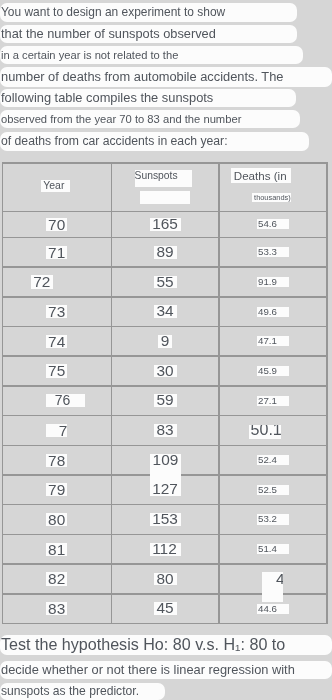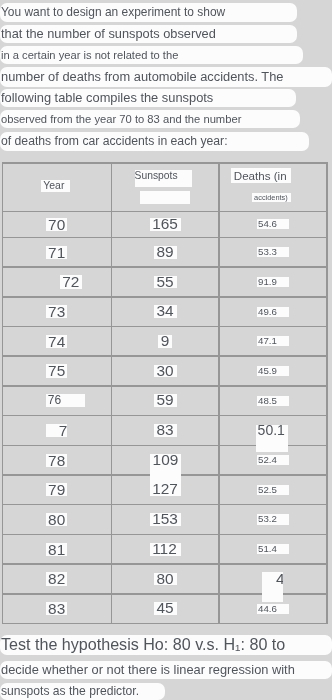--- a/index.html
+++ b/index.html
@@ -57,45 +57,45 @@
     <div class="hline" style="left:1.8px;top:593px;width:325.9px"></div>
     <div class="hline" style="left:1.8px;top:622.7px;width:325.9px"></div>
     <div class="vline" style="left:1.8px;top:162.2px;height:462.1px"></div>
     <div class="vline" style="left:110.7px;top:162.2px;height:462.1px"></div>
     <div class="vline" style="left:218.1px;top:162.2px;height:462.1px"></div>
     <div class="vline" style="left:326.09999999999997px;top:162.2px;height:462.1px"></div>
     <div class="chip" style="left:41.1px;top:179.6px;width:29.4px;height:12.2px;line-height:12.2px;font-size:10.45px;padding-left:2.2px">Year</div>
     <div class="chip" style="left:134.6px;top:170.3px;width:57.6px;height:17px;line-height:12.2px;font-size:10.3px;padding-left:0">Sunspots</div>
     <div class="chip" style="left:140.3px;top:191.2px;width:49.9px;height:12.8px"></div>
     <div class="chip" style="left:231.4px;top:167.8px;width:59.2px;height:15.5px;line-height:15.5px;font-size:11.6px;padding-left:2.4px">Deaths (in</div>
-    <div class="chip" style="left:252.2px;top:192.8px;width:39.2px;height:9.4px;line-height:9.4px;font-size:7.4px;padding-left:1.9px">accidents)</div>
+    <div class="chip" style="left:252.2px;top:192.8px;width:39.2px;height:9.4px;line-height:9.4px;font-size:7.4px;padding-left:1.9px">thousands)</div>
     <div class="chip" style="left:45.8px;top:217.75000000000003px;width:21.5px;height:13.2px;line-height:13.2px;font-size:15.4px;padding-left:2.3px">70</div>
     <div class="chip" style="left:149.6px;top:217.95000000000002px;width:31.499999999999996px;height:12.8px;line-height:12.8px;font-size:15.4px;padding-left:2.6px">165</div>
     <div class="chip" style="left:256.5px;top:219.25000000000003px;width:32.1px;height:10.1px;line-height:10.1px;font-size:9.7px;padding-left:1.6px">54.6</div>
     <div class="chip" style="left:45.8px;top:245.65px;width:21.5px;height:13.2px;line-height:13.2px;font-size:15.4px;padding-left:2.3px">71</div>
     <div class="chip" style="left:153.9px;top:245.85px;width:22.9px;height:12.8px;line-height:12.8px;font-size:15.4px;padding-left:2.6px">89</div>
     <div class="chip" style="left:256.5px;top:247.15px;width:32.1px;height:10.1px;line-height:10.1px;font-size:9.7px;padding-left:1.6px">53.3</div>
-    <div class="chip" style="left:60px;top:275.35px;width:21.5px;height:13.2px;line-height:13.2px;font-size:15.4px;padding-left:2.3px">72</div>
+    <div class="chip" style="left:31px;top:275.35px;width:21.5px;height:13.2px;line-height:13.2px;font-size:15.4px;padding-left:2.3px">72</div>
     <div class="chip" style="left:153.9px;top:275.55000000000007px;width:22.9px;height:12.8px;line-height:12.8px;font-size:15.4px;padding-left:2.6px">55</div>
     <div class="chip" style="left:256.5px;top:276.85px;width:32.1px;height:10.1px;line-height:10.1px;font-size:9.7px;padding-left:1.6px">91.9</div>
     <div class="chip" style="left:45.8px;top:305.04999999999995px;width:21.5px;height:13.2px;line-height:13.2px;font-size:15.4px;padding-left:2.3px">73</div>
     <div class="chip" style="left:153.9px;top:305.25px;width:22.9px;height:12.8px;line-height:12.8px;font-size:15.4px;padding-left:2.6px">34</div>
     <div class="chip" style="left:256.5px;top:306.54999999999995px;width:32.1px;height:10.1px;line-height:10.1px;font-size:9.7px;padding-left:1.6px">49.6</div>
     <div class="chip" style="left:45.8px;top:334.75px;width:21.5px;height:13.2px;line-height:13.2px;font-size:15.4px;padding-left:2.3px">74</div>
     <div class="chip" style="left:158.2px;top:334.95000000000005px;width:14.3px;height:12.8px;line-height:12.8px;font-size:15.4px;padding-left:2.6px">9</div>
     <div class="chip" style="left:256.5px;top:336.25px;width:32.1px;height:10.1px;line-height:10.1px;font-size:9.7px;padding-left:1.6px">47.1</div>
     <div class="chip" style="left:45.8px;top:364.44999999999993px;width:21.5px;height:13.2px;line-height:13.2px;font-size:15.4px;padding-left:2.3px">75</div>
     <div class="chip" style="left:153.9px;top:364.65px;width:22.9px;height:12.8px;line-height:12.8px;font-size:15.4px;padding-left:2.6px">30</div>
     <div class="chip" style="left:256.5px;top:365.94999999999993px;width:32.1px;height:10.1px;line-height:10.1px;font-size:9.7px;padding-left:1.6px">45.9</div>
-    <div class="chip" style="left:45.8px;top:394.15px;width:39px;height:13.2px;line-height:13.2px;font-size:12px;padding-left:2px">76</div>
+    <div class="chip" style="left:45.8px;top:394.15px;width:39px;height:13.2px;line-height:13.2px;font-size:14px;padding-left:9px">76</div>
     <div class="chip" style="left:153.9px;top:394.35px;width:22.9px;height:12.8px;line-height:12.8px;font-size:15.4px;padding-left:2.6px">59</div>
-    <div class="chip" style="left:256.5px;top:395.65px;width:32.1px;height:10.1px;line-height:10.1px;font-size:9.7px;padding-left:1.6px">48.5</div>
+    <div class="chip" style="left:256.5px;top:395.65px;width:32.1px;height:10.1px;line-height:10.1px;font-size:9.7px;padding-left:1.6px">27.1</div>
     <div class="chip" style="left:45.8px;top:423.85px;width:21.5px;height:13.2px;line-height:13.2px;font-size:15.4px;padding-left:13px">77</div>
     <div class="chip" style="left:153.9px;top:424.05000000000007px;width:22.9px;height:12.8px;line-height:12.8px;font-size:15.4px;padding-left:2.6px">83</div>
-    <div class="chip" style="left:256px;top:425.35px;width:32.1px;height:27px;line-height:10.1px;font-size:14px;padding-left:1.6px">50.1</div>
+    <div class="chip" style="left:249px;top:425.35px;width:32.1px;height:14px;line-height:10.1px;font-size:16px;padding-left:1.6px">50.1</div>
     <div class="chip" style="left:45.8px;top:453.54999999999995px;width:21.5px;height:13.2px;line-height:13.2px;font-size:15.4px;padding-left:2.3px">78</div>
     <div class="chip" style="left:149.6px;top:453.75px;width:31.499999999999996px;height:29px;line-height:12.8px;font-size:15.4px;padding-left:3px">109</div>
     <div class="chip" style="left:256.5px;top:455.04999999999995px;width:32.1px;height:10.1px;line-height:10.1px;font-size:9.7px;padding-left:1.6px">52.4</div>
     <div class="chip" style="left:45.8px;top:483.25px;width:21.5px;height:13.2px;line-height:13.2px;font-size:15.4px;padding-left:2.3px">79</div>
     <div class="chip" style="left:149.6px;top:483.45000000000005px;width:31.499999999999996px;height:12.8px;line-height:12.8px;font-size:15.4px;padding-left:2.6px">127</div>
     <div class="chip" style="left:256.5px;top:484.75px;width:32.1px;height:10.1px;line-height:10.1px;font-size:9.7px;padding-left:1.6px">52.5</div>
     <div class="chip" style="left:45.8px;top:512.9499999999999px;width:21.5px;height:13.2px;line-height:13.2px;font-size:15.4px;padding-left:2.3px">80</div>
     <div class="chip" style="left:149.6px;top:513.15px;width:31.499999999999996px;height:12.8px;line-height:12.8px;font-size:15.4px;padding-left:2.6px">153</div>
     <div class="chip" style="left:256.5px;top:514.4499999999999px;width:32.1px;height:10.1px;line-height:10.1px;font-size:9.7px;padding-left:1.6px">53.2</div>
     <div class="chip" style="left:45.8px;top:542.65px;width:21.5px;height:13.2px;line-height:13.2px;font-size:15.4px;padding-left:2.3px">81</div>

